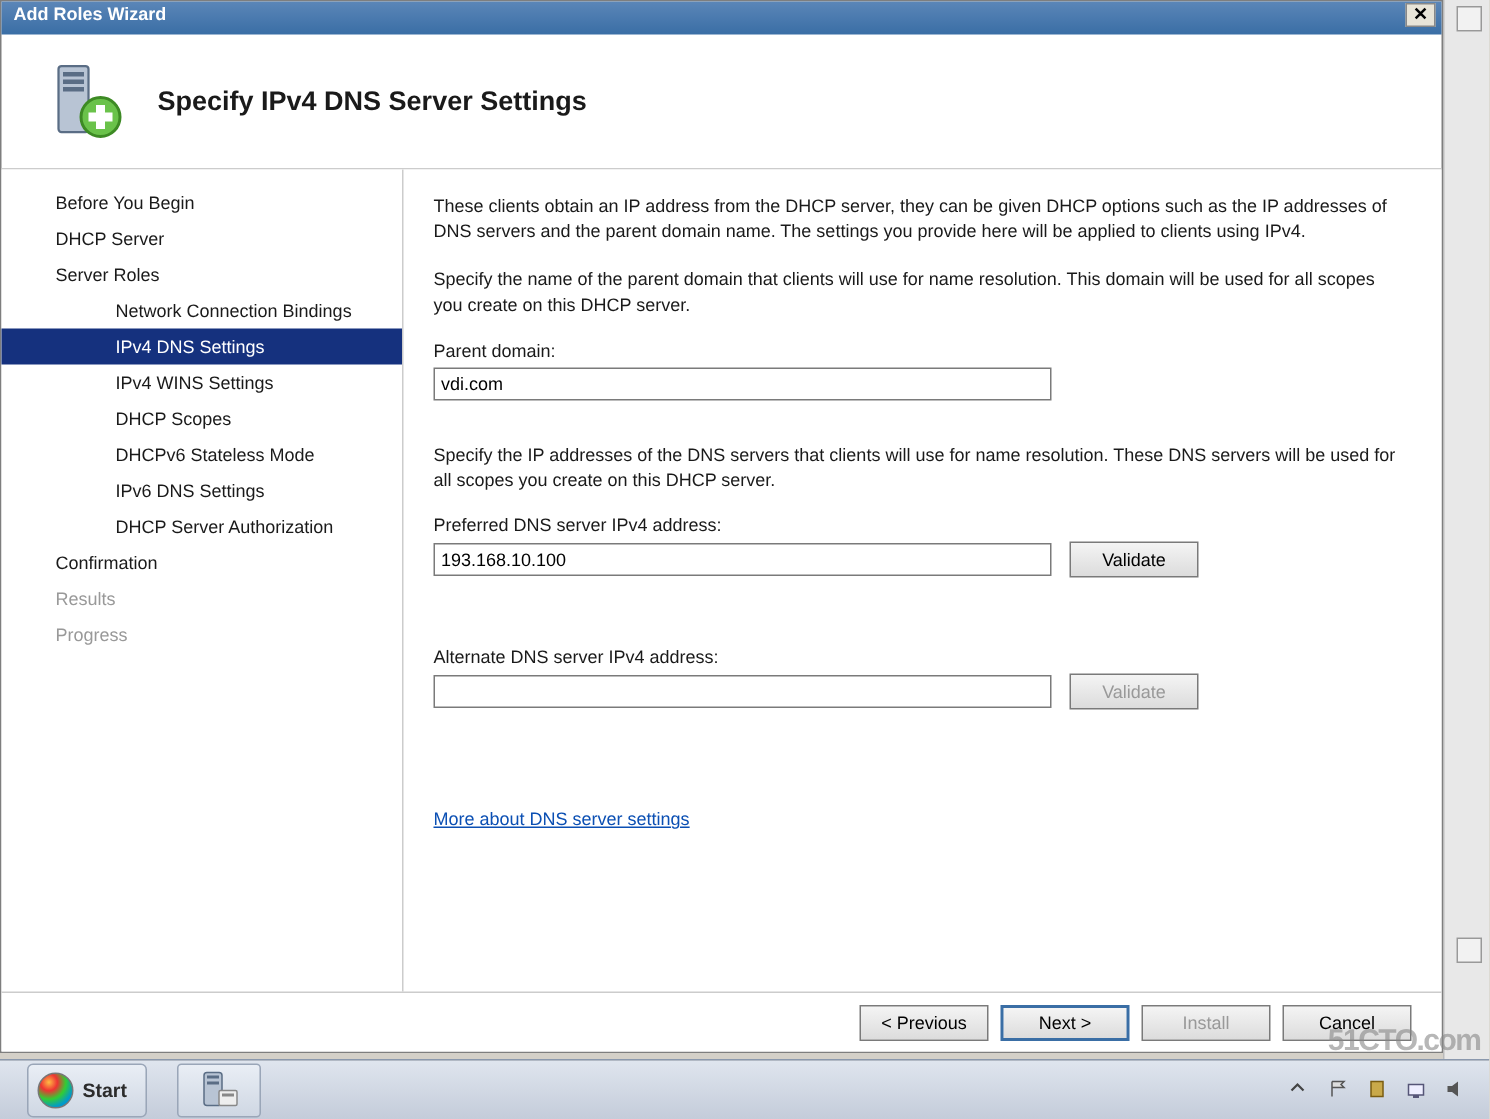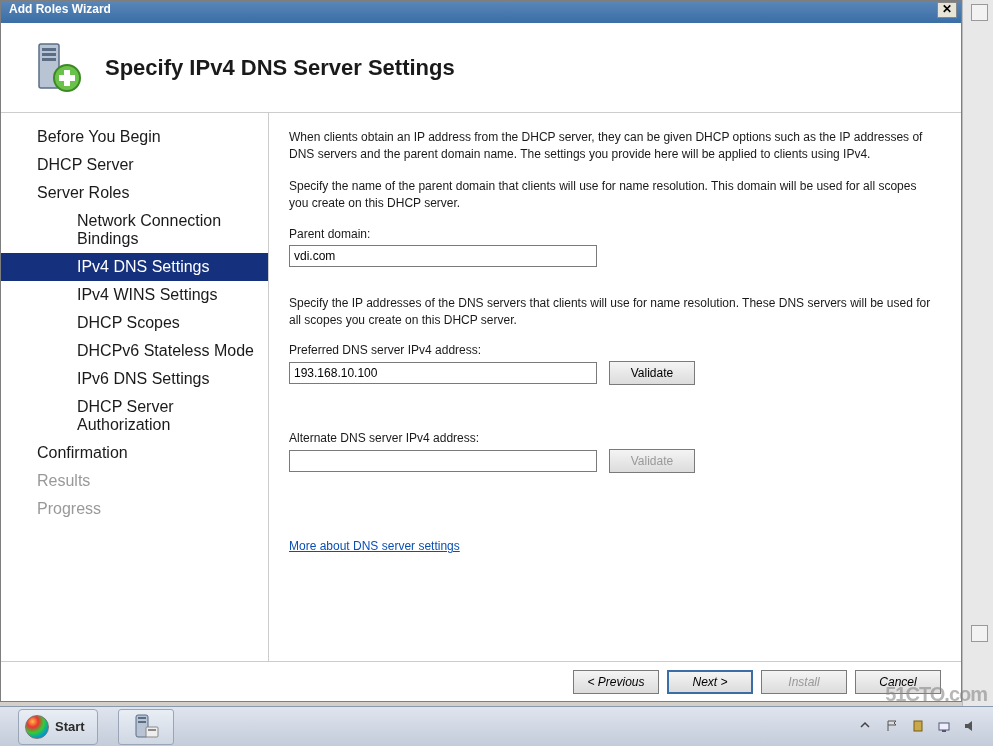--- a/index.html
+++ b/index.html
@@ -19,60 +19,60 @@
   .titlebar .close-btn {
     width: 20px; height: 16px; background: #e8e4d8; border: 1px solid #888;
     color: #000; font-weight: bold; text-align: center; line-height: 13px; cursor: pointer; font-size: 12px;
   }
 
   .header {
     height: 90px; display: flex; align-items: center; padding: 0 0 0 28px;
     border-bottom: 1px solid #ccc;
   }
   .header .srv-icon { width: 56px; height: 56px; margin-right: 20px; position: relative; }
-  .header h1 { font-size: 22px; font-weight: bold; color: #1a1a1a; margin: 0; }
+  .header h1 { font-size: 18px; font-weight: bold; color: #1a1a1a; margin: 0; }
 
   .body {
     display: flex; height: 548px; background: #fff;
   }
   .sidebar {
     width: 268px; border-right: 1px solid #ccc; padding: 10px 0;
   }
   .nav-item {
-    padding: 5px 0 5px 36px; color: #1a1a1a; cursor: pointer; font-size: 16px;
+    padding: 5px 0 5px 36px; color: #1a1a1a; cursor: pointer; font-size: 12px;
   }
   .nav-sub { padding-left: 76px; }
   .nav-item.selected { background: #15317e; color: #fff; }
   .nav-item.disabled { color: #999; cursor: default; }
 
   .content {
     flex: 1; padding: 16px 26px 10px 20px; color: #1a1a1a; font-size: 12px; overflow: hidden;
   }
   .content p { margin: 0 0 14px 0; line-height: 1.45; }
   .field-label { margin: 4px 0 4px 0; }
   .text-input {
-    width: 308px; height: 22px; border: 1px solid #7a7a7a; padding: 2px 4px;
+    width: 412px; height: 22px; border: 1px solid #7a7a7a; padding: 2px 4px;
     font-family: inherit; font-size: 12px; background: #fff;
   }
   .row { display: flex; align-items: center; gap: 12px; margin-bottom: 6px; }
   .btn-validate {
     width: 86px; height: 24px; border: 1px solid #7a7a7a;
     background: linear-gradient(#f4f4f4, #dcdcdc); cursor: pointer;
     font-family: inherit; font-size: 12px;
   }
   .btn-validate:disabled { color: #999; cursor: default; }
   .link { color: #0b4fb3; text-decoration: underline; cursor: pointer; }
 
   .footer {
     height: 40px; border-top: 1px solid #ccc; display: flex; justify-content: flex-end;
     align-items: center; padding: 0 20px; gap: 8px; background: #fff;
   }
   .wiz-btn {
     width: 86px; height: 24px; border: 1px solid #7a7a7a;
-    background: linear-gradient(#f4f4f4,#dcdcdc); font-family: inherit; font-size: 12px; cursor: pointer; font-style: italic;
+    background: linear-gradient(#f4f4f4,#dcdcdc); font-family: inherit; font-size: 12px; cursor: pointer;
   }
   .wiz-btn.default { border: 2px solid #3a6ea5; }
   .wiz-btn:disabled { color: #999; cursor: default; }
 
   .taskbar {
     position: absolute; left: 0; bottom: 0; width: 993px; height: 40px;
     background: linear-gradient(#dfe5ee, #c4ccda); border-top: 1px solid #8a98ad;
     display: flex; align-items: center;
   }
   .start-btn {
@@ -144,21 +144,21 @@
         <div class="nav-item nav-sub">DHCP Scopes</div>
         <div class="nav-item nav-sub">DHCPv6 Stateless Mode</div>
         <div class="nav-item nav-sub">IPv6 DNS Settings</div>
         <div class="nav-item nav-sub">DHCP Server Authorization</div>
         <div class="nav-item">Confirmation</div>
         <div class="nav-item disabled">Results</div>
         <div class="nav-item disabled">Progress</div>
       </div>
 
       <div class="content">
-        <p>When clients obtain an IP address from the DHCP server, they can be given DHCP options such as the IP addresses of DNS servers and the parent domain name. The settings you provide here will be applied to clients using IPv4.</p>
+        <p>These clients obtain an IP address from the DHCP server, they can be given DHCP options such as the IP addresses of DNS servers and the parent domain name. The settings you provide here will be applied to clients using IPv4.</p>
         <p>Specify the name of the parent domain that clients will use for name resolution. This domain will be used for all scopes you create on this DHCP server.</p>
 
         <div class="field-label">Parent domain:</div>
         <input class="text-input" type="text" value="vdi.com" style="">
 
         <p style="margin-top:28px;">Specify the IP addresses of the DNS servers that clients will use for name resolution. These DNS servers will be used for all scopes you create on this DHCP server.</p>
 
         <div class="field-label">Preferred DNS server IPv4 address:</div>
         <div class="row">
           <input class="text-input" type="text" value="193.168.10.100" style="">

